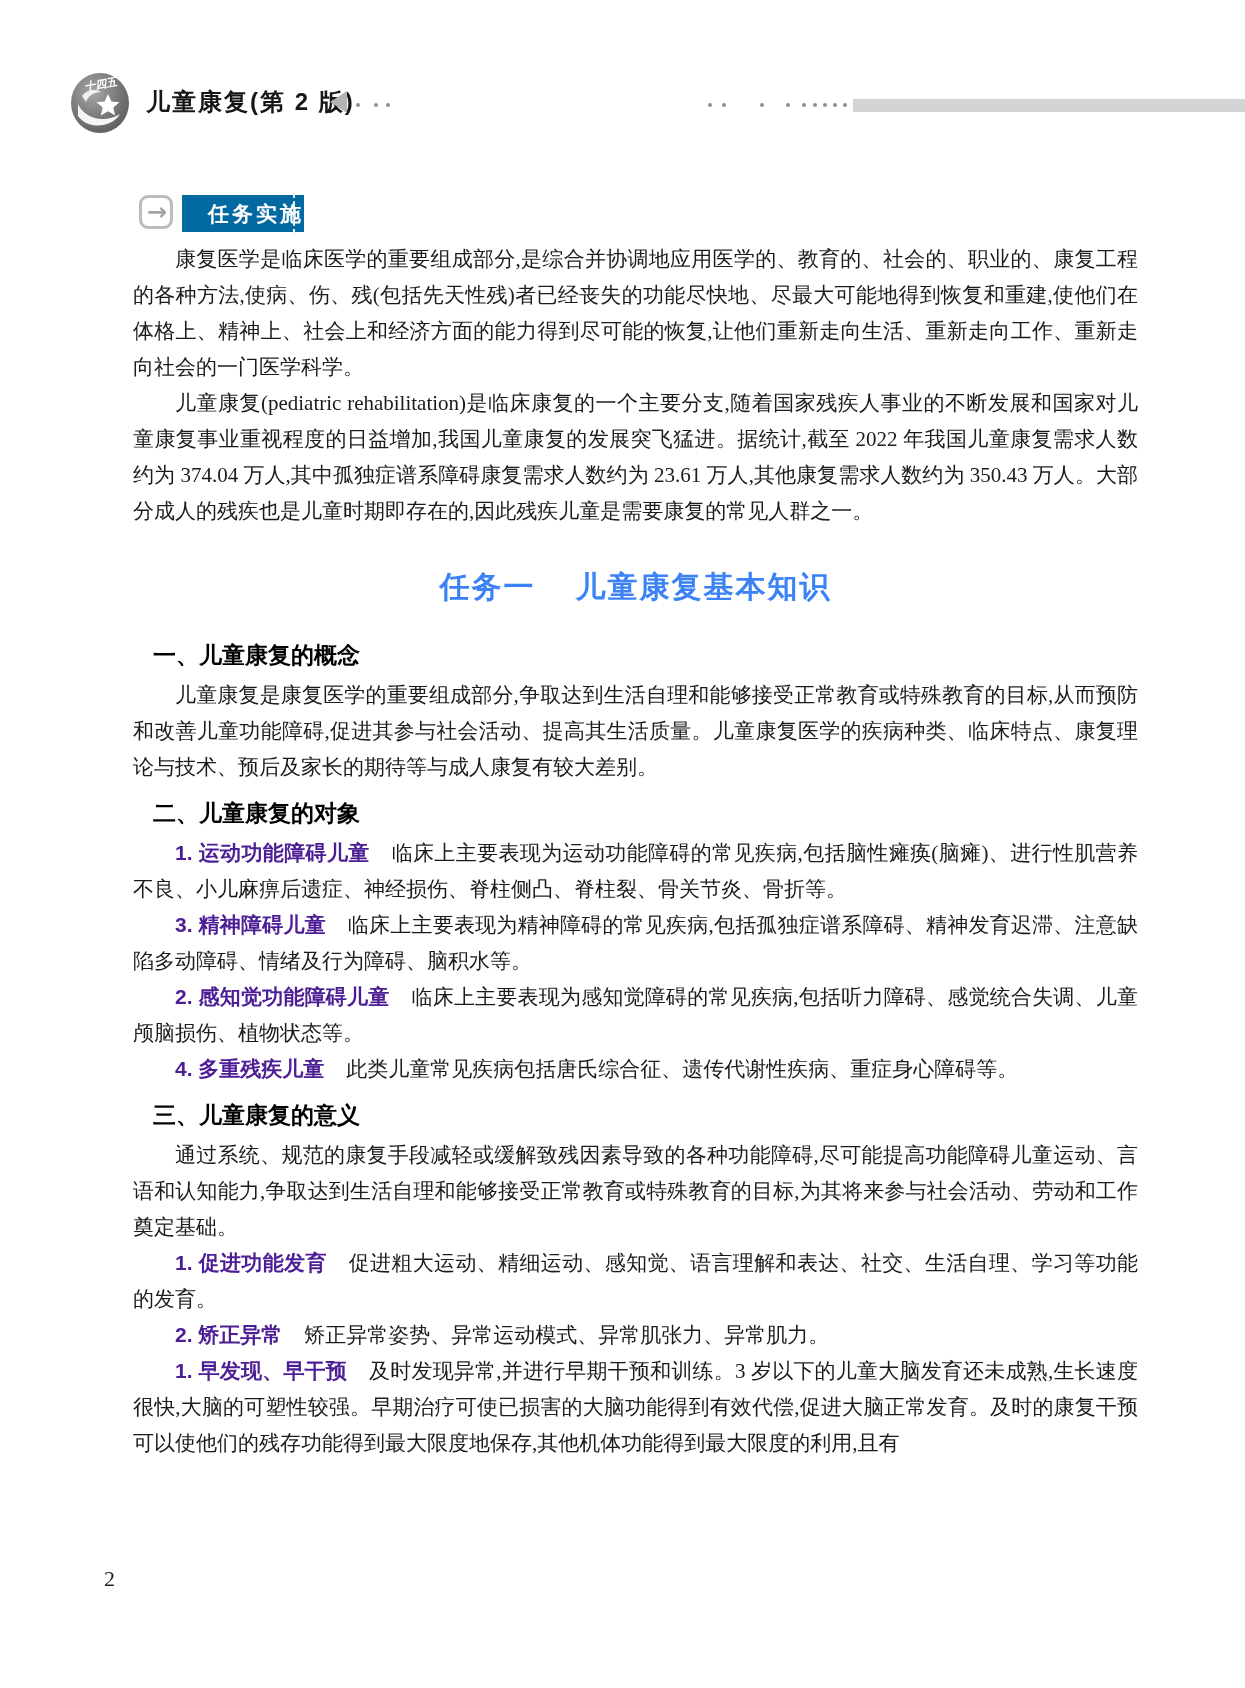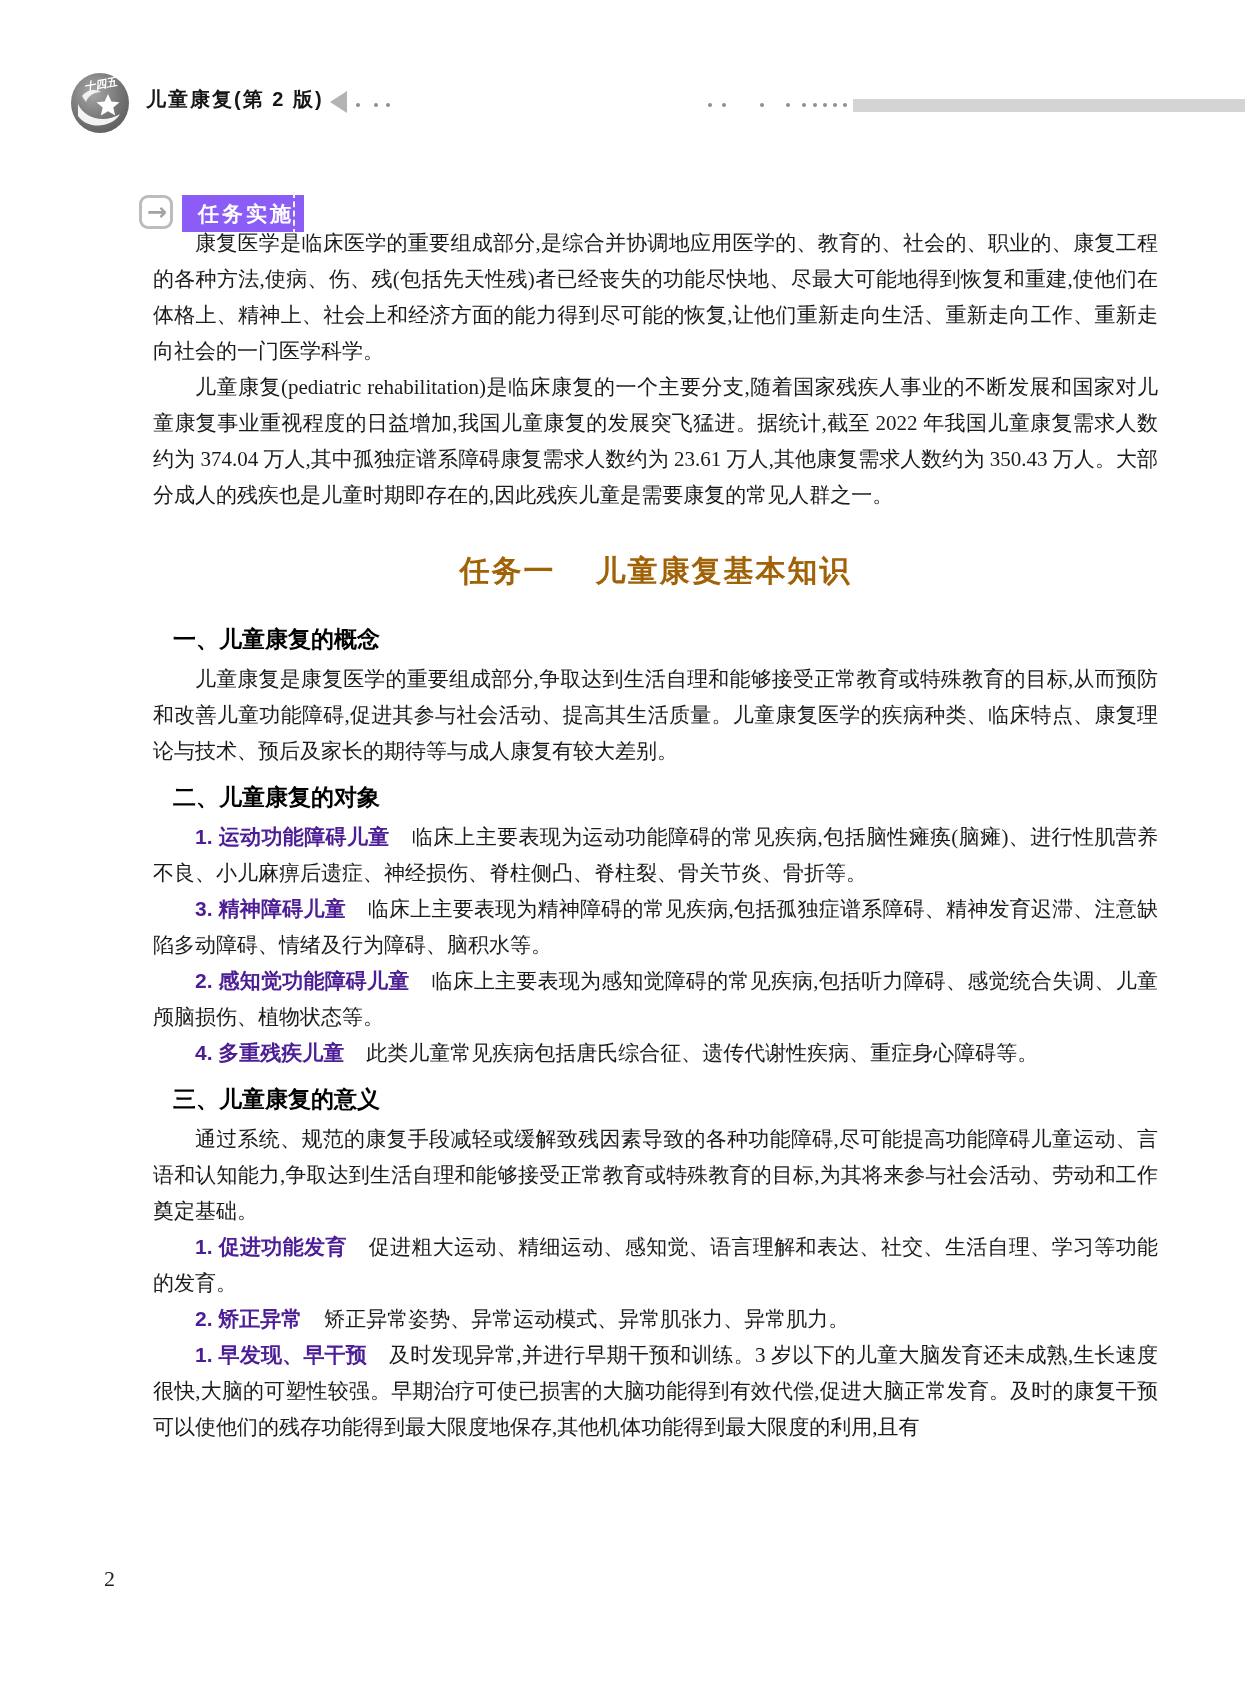--- a/index.html
+++ b/index.html
@@ -9,21 +9,21 @@
     background:#ffffff;
     overflow:hidden;
     font-family:"Liberation Serif","DejaVu Serif",serif;
     color:#1b1b1b;
   }
   
   .logo{position:absolute;left:70px;top:72px;width:60px;height:62px;}
   .book-title{
     position:absolute;left:146px;top:86px;
     font-family:"Liberation Sans","DejaVu Sans",sans-serif;
-    font-size:20px;font-weight:600;letter-spacing:2px;color:#161616;
+    font-size:24px;font-weight:600;letter-spacing:2px;color:#161616;
     white-space:nowrap;
   }
   .back-arrow{
     position:absolute;left:330px;top:91px;
     width:0;height:0;
     border-top:11px solid transparent;
     border-bottom:11px solid transparent;
     border-right:17px solid #b3b3b3;
   }
   .dot{position:absolute;width:4px;height:4px;border-radius:50%;background:#8f8f8f;top:103px;}
@@ -38,43 +38,43 @@
     box-sizing:border-box;
     display:flex;align-items:center;justify-content:center;
   }
   .badge-icon .arrow-glyph{
     font-family:"DejaVu Sans",sans-serif;
     font-size:24px;font-weight:bold;color:#a3a3a3;line-height:1;
     margin-left:2px;
   }
   .task-badge{
     position:absolute;left:182px;top:195px;width:122px;height:37px;
-    background:#8b5cf6;
-    display:flex;align-items:center;
+    background:#0369a1;
+    display:flex;align-items:center;justify-content:flex-end;
   }
   .task-badge .label{
     font-family:"Liberation Sans","DejaVu Sans",sans-serif;
     font-size:21px;font-weight:bold;color:#ffffff;
     letter-spacing:3px;padding-left:16px;white-space:nowrap;
   }
   .badge-divider{
     position:absolute;right:9px;top:-3px;bottom:-3px;width:0;
     border-left:2px dashed #f2f2f2;
   }
   
   .content{
-    position:absolute;left:133px;top:225px;width:1005px;
-    font-size:21px;line-height:36px;text-align:justify;margin-left:20px;
+    position:absolute;left:133px;top:241px;width:1005px;
+    font-size:21px;line-height:36px;text-align:justify;
   }
   .content p{margin:0;}
   .indent{text-indent:2em;}
   .task-title{
     margin:38px 0 30px;
     font-family:"Liberation Sans","DejaVu Sans",sans-serif;
-    font-size:30px;font-weight:900;color:#a16207;
+    font-size:30px;font-weight:900;color:#3b82f6;
     text-align:center;line-height:40px;letter-spacing:2px;
     text-indent:0;
   }
   .task-title .gap{display:inline-block;width:40px;}
   .sec-head{
     margin:10px 0 4px;
     font-family:Liberation Sans, sans-serif;
     font-size:23px;font-weight:700;color:#000;
     line-height:36px;padding-left:20px;text-indent:0;
   }

